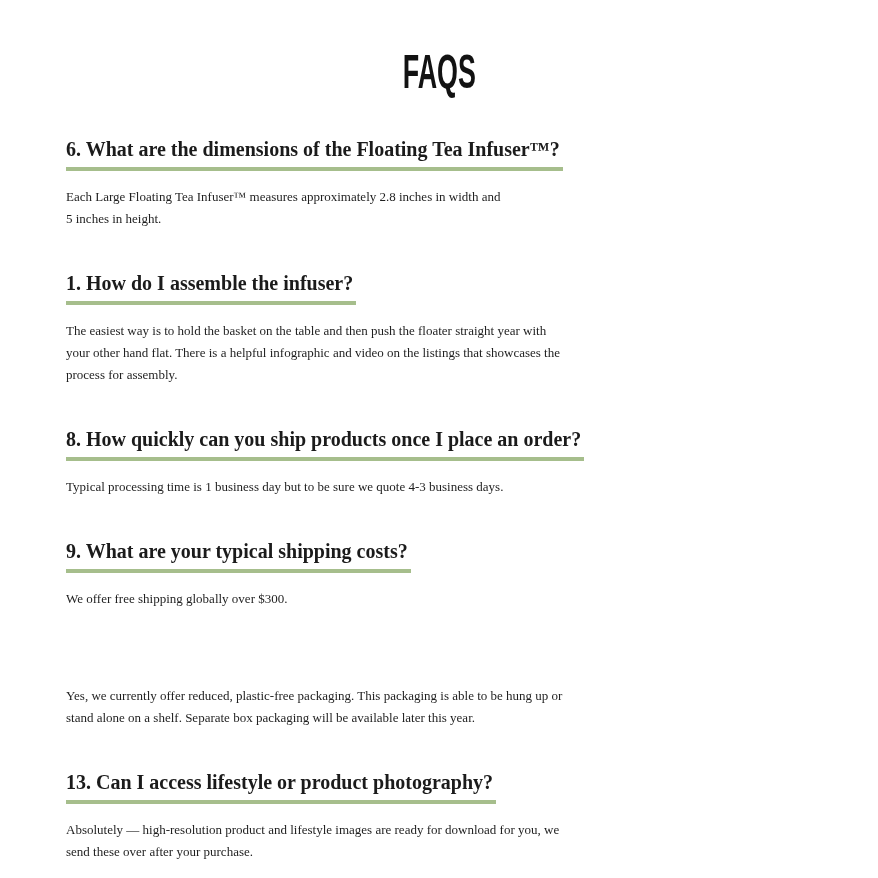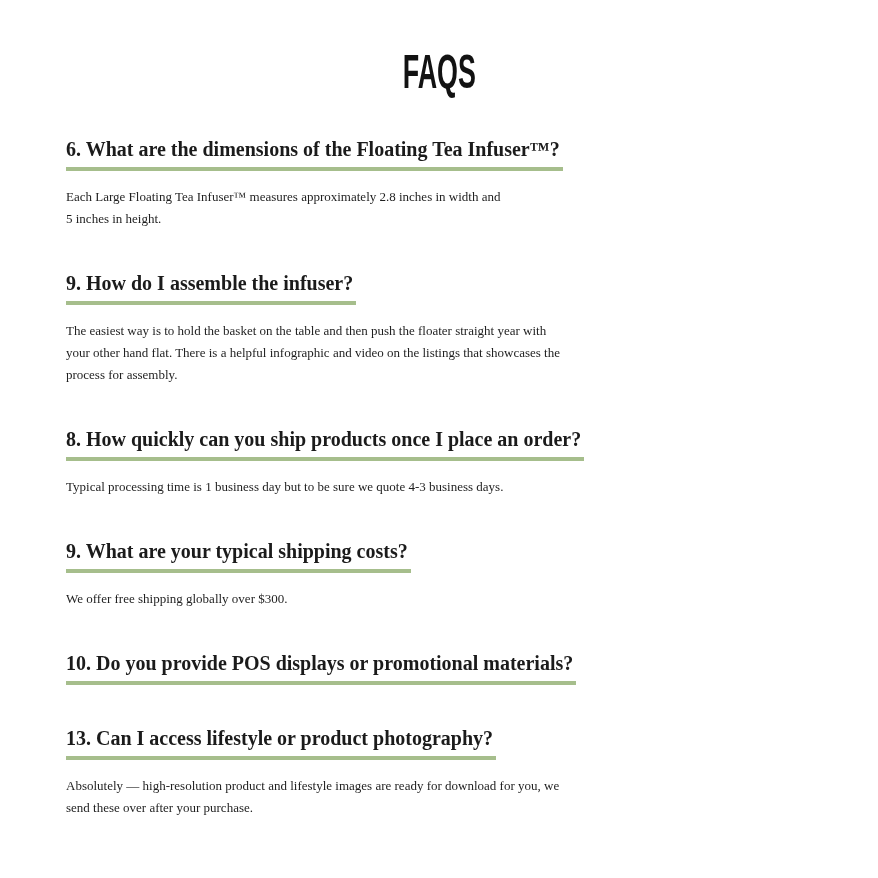--- a/index.html
+++ b/index.html
@@ -67,42 +67,43 @@
   </div>
   <main class="content">
   <section class="faq">
     <h3>6. What are the dimensions of the Floating Tea Infuser™?</h3>
     <br>
     <p>Each Large Floating Tea Infuser™ measures approximately 2.8 inches in width and
 5 inches in height.</p>
   </section>
 
   <section class="faq">
-    <h3>9. How do I assemble the infuser?</h3>
+    <h3>1. How do I assemble the infuser?</h3>
     <br>
     <p>The easiest way is to hold the basket on the table and then push the floater straight year with
 your other hand flat. There is a helpful infographic and video on the listings that showcases the
 process for assembly.</p>
   </section>
 
   <section class="faq">
     <h3>8. How quickly can you ship products once I place an order?</h3>
     <br>
     <p>Typical processing time is 1 business day but to be sure we quote 4-3 business days.</p>
   </section>
 
   <section class="faq">
     <h3>9. What are your typical shipping costs?</h3>
     <br>
     <p>We offer free shipping globally over $300.</p>
   </section>
 
   <section class="faq">
-    <h3>10. Do you provide POS displays or promotional materials?</h3>
     <br>
+    <p>Yes, we currently offer reduced, plastic-free packaging. This packaging is able to be hung up or
+stand alone on a shelf. Separate box packaging will be available later this year.</p>
   </section>
 
   <section class="faq">
     <h3>13. Can I access lifestyle or product photography?</h3>
     <br>
     <p>Absolutely — high-resolution product and lifestyle images are ready for download for you, we
 send these over after your purchase.</p>
   </section>
 </main>
 </div>

